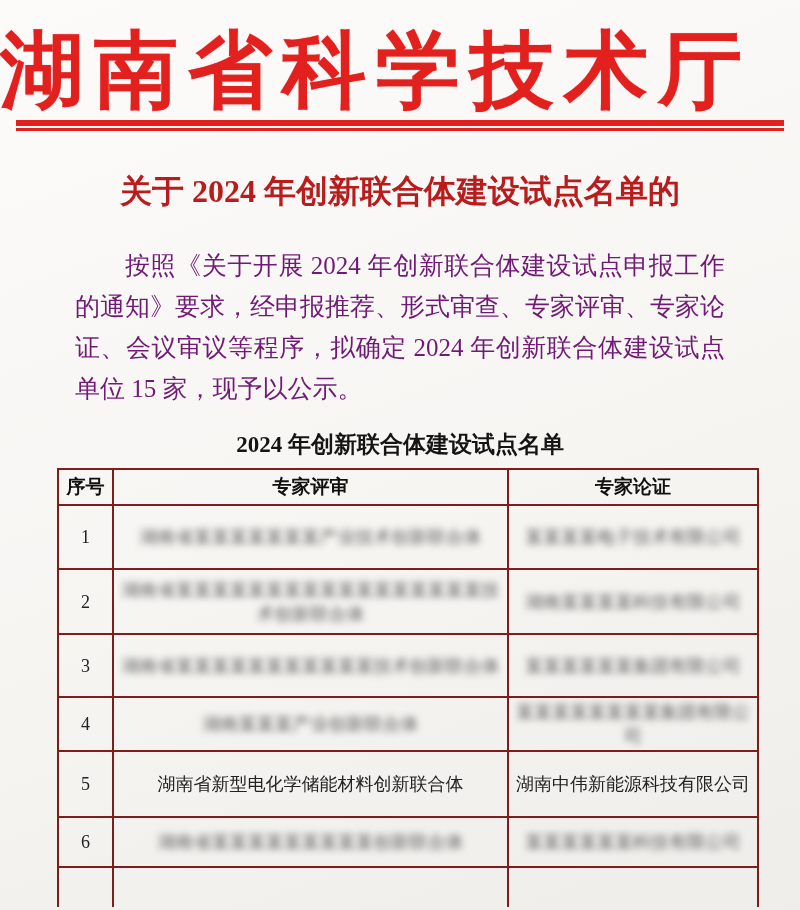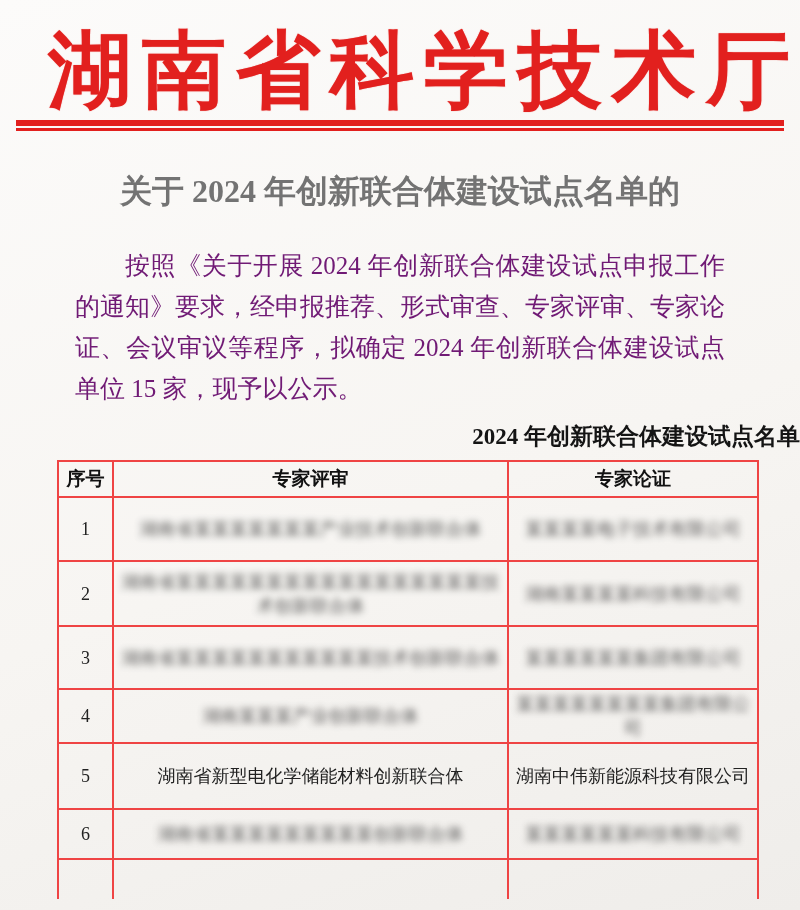--- a/index.html
+++ b/index.html
@@ -5,69 +5,69 @@
   html,body{margin:0;padding:0;}
   body{
     width:800px;height:910px;overflow:hidden;
     background:linear-gradient(160deg,#fcfbfa 0%,#f7f5f2 55%,#efedea 100%);
     font-family:"Liberation Serif","DejaVu Serif",serif;
     color:#1c1c1c;
     -webkit-font-smoothing:antialiased;
   }
   .agency{
     margin-top:24px;
-    text-align:right;
+    text-align:left;
     font-size:84px;
     line-height:94px;
     font-weight:bold;
     letter-spacing:10px;
     color:#e2201e;
     text-shadow:0 0 1px rgba(226,32,30,.6);
     white-space:nowrap;
   }
   .rule-wrap{width:768px;margin:2px auto 0 auto;}
   .rule-thick{height:6px;background:#e2201e;}
   .rule-gap{height:2px;}
   .rule-thin{height:3px;background:#e2201e;}
   .doc-title{
     margin-top:40px;
     text-align:center;
     font-size:32px;
     line-height:40px;
     font-weight:bold;
-    color:#737373;
+    color:#b91c1c;
   }
   .body-text{
     margin:34px auto 0 auto;
     width:650px;
     font-size:25px;
     line-height:41px;
     text-align:justify;
     text-indent:2em;
     color:#701a75;
   }
   .table-title{
-    margin-top:12px;
-    text-align:right;
+    margin-top:20px;
+    text-align:center;
     font-size:23px;
     font-weight:bold;
     color:#141414;
   }
   table.pilot{
     margin:8px 0 0 57px;
     border-collapse:collapse;
     table-layout:fixed;
     width:700px;
     background:transparent;
   }
   table.pilot col.c-no{width:55px;}
   table.pilot col.c-name{width:395px;}
   table.pilot col.c-lead{width:250px;}
   table.pilot th,table.pilot td{
-    border:2px solid #ef4444;
+    border:2px solid #7f1d1d;
     text-align:center;
     vertical-align:middle;
     padding:2px 4px;
     overflow:hidden;
   }
   table.pilot th{
     font-size:19px;
     font-weight:bold;
     height:30px;
     color:#111;

